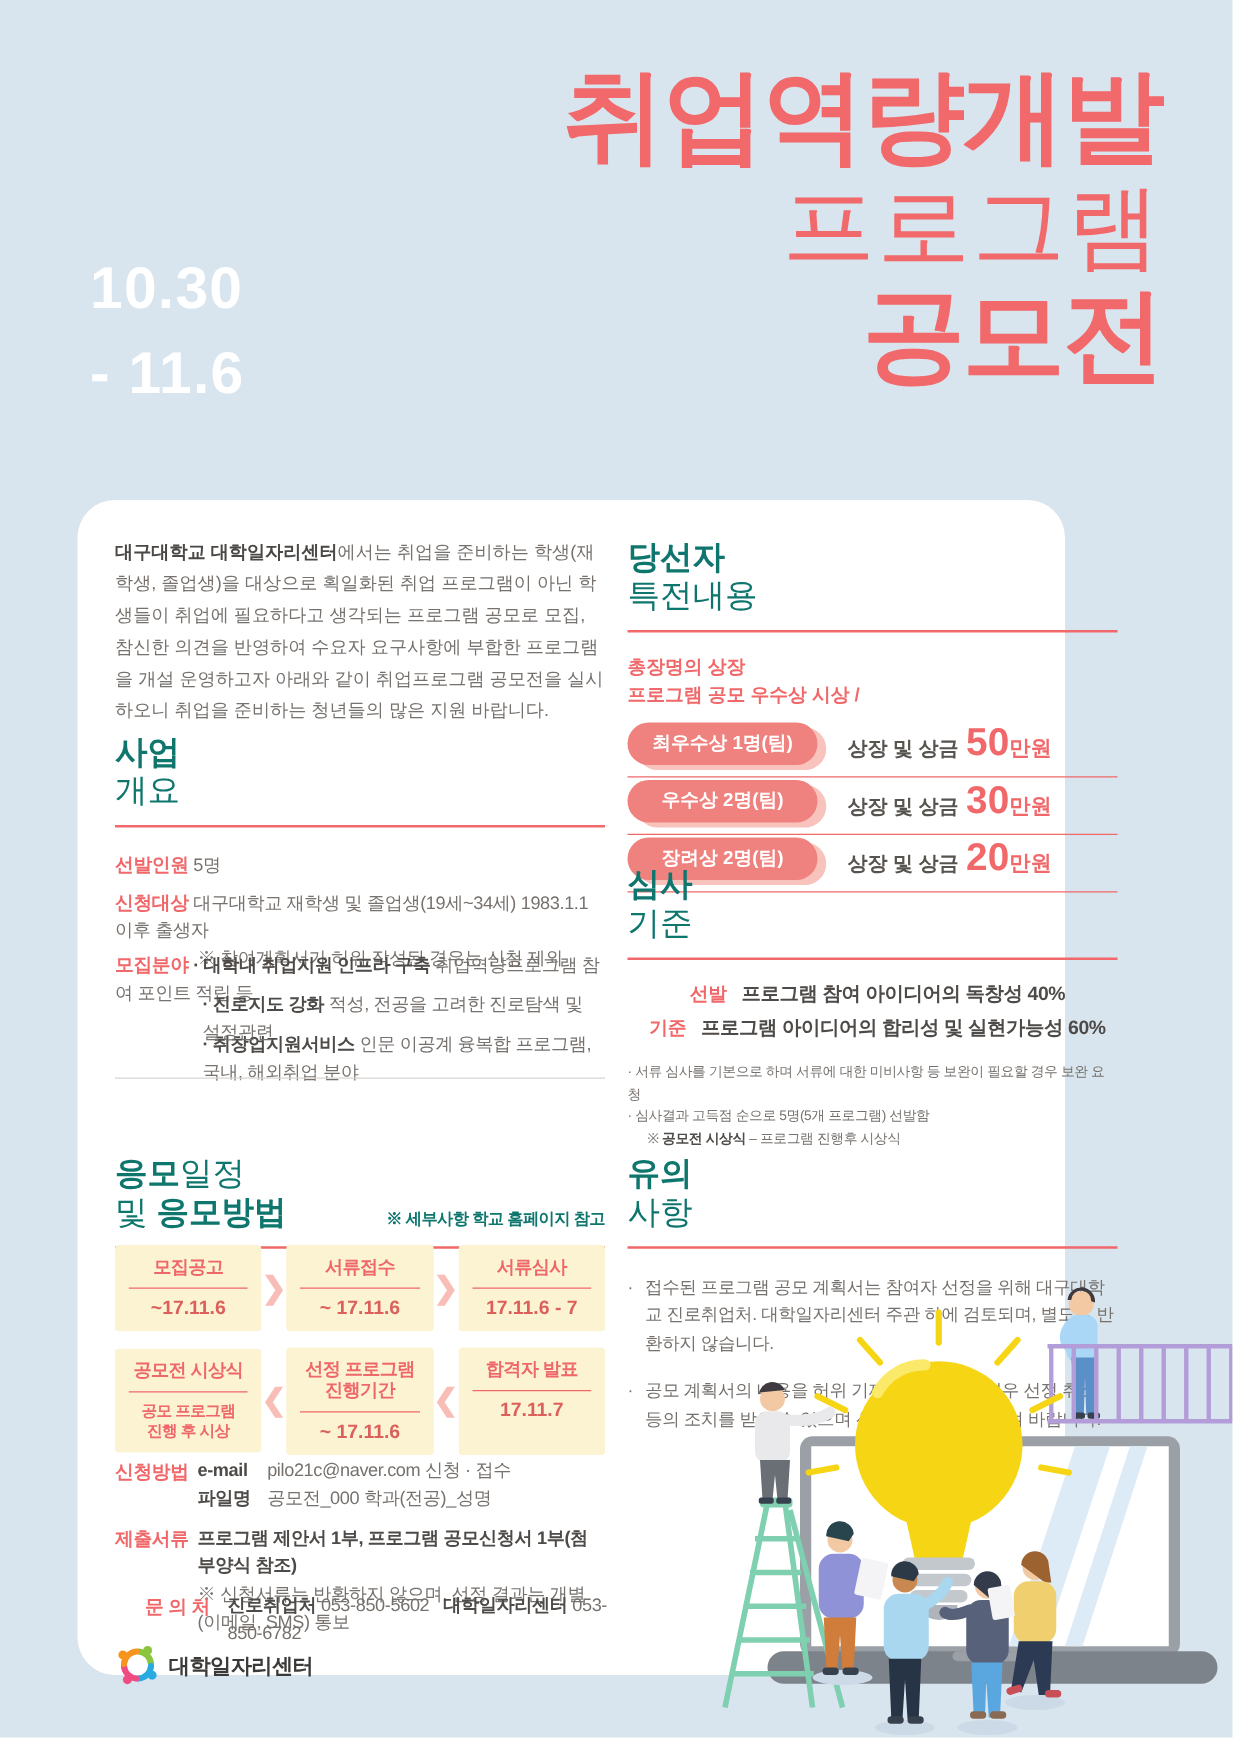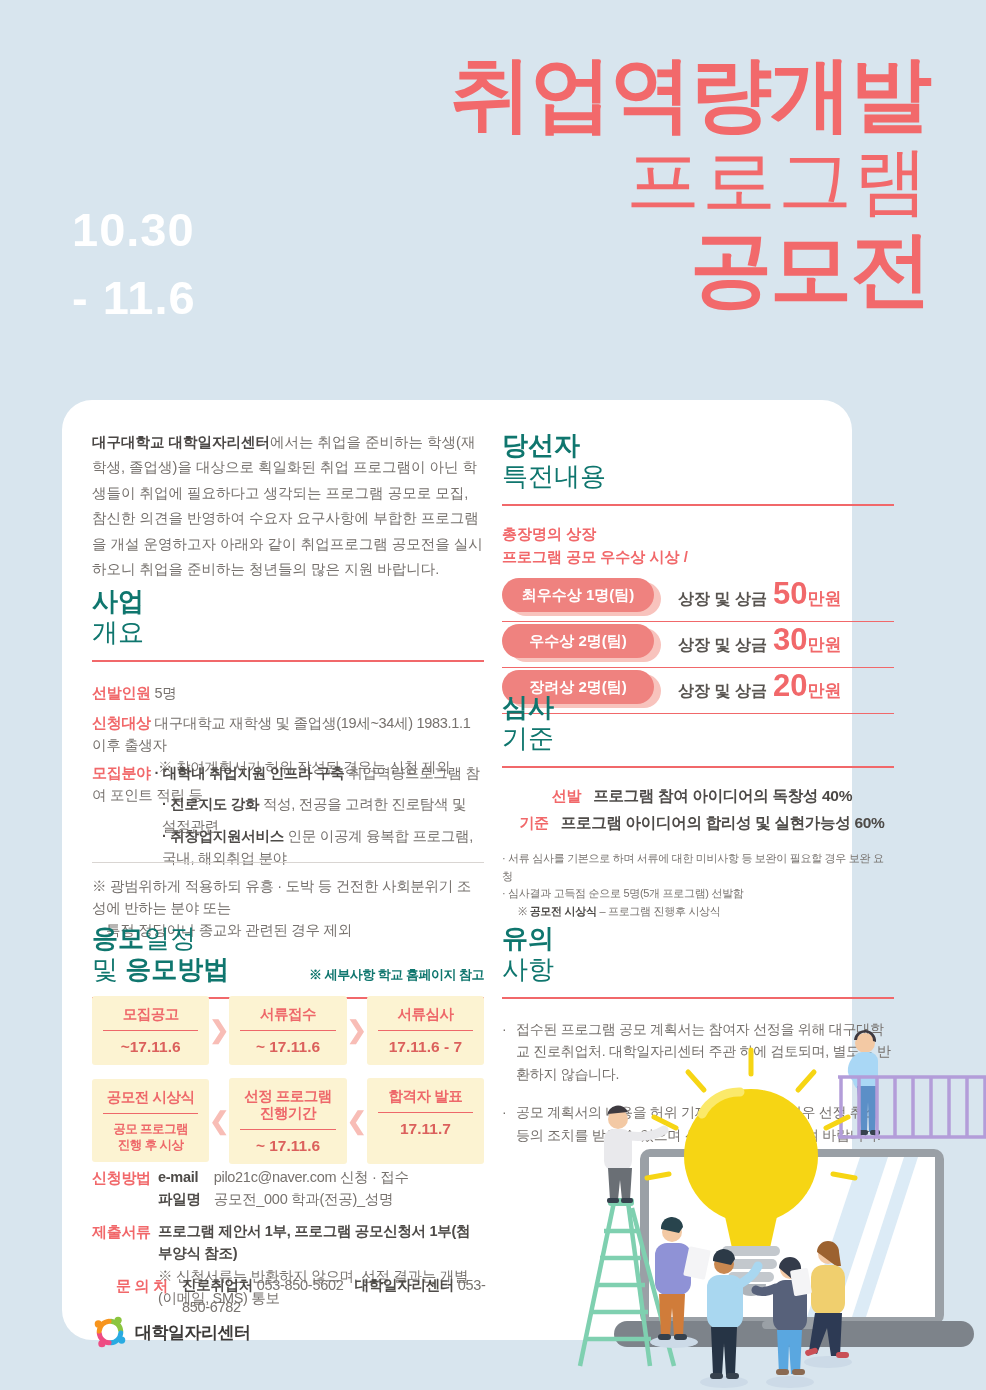--- a/index.html
+++ b/index.html
@@ -142,24 +142,20 @@
         <span class="dark-b">· 취창업지원서비스</span>
         <span class="gray">인문 이공계 융복합 프로그램, 국내, 해외취업 분야</span>
       </div>
       <div class="row15 abs" style="top:364px; padding-left:70px;">
         <span class="dark-b">· 진로지도 강화</span>
         <span class="gray">적성, 전공을 고려한 진로탐색 및 설정관련</span>
       </div>
 
       <div class="divider abs" style="top:432px;"></div>
 
-      <div class="row15 gray abs" style="top:446px;">
-        <div>※ 광범위하게 적용하되 유흥 · 도박 등 건전한 사회분위기 조성에 반하는 분야 또는</div>
-        <div style="padding-left:14px;">특정 정당이나 종교와 관련된 경우 제외</div>
-      </div>
 
       <div class="sec-h sec-h-flex abs" style="top:493px;">
         <div>
           <div><span>응모</span><span class="light">일정</span></div>
           <div><span class="light">및 </span><span>응모방법</span></div>
         </div>
         <div class="side-note">※  세부사항 학교 홈페이지 참고</div>
       </div>
 
       <div class="flow-row abs" style="top:566px;">

